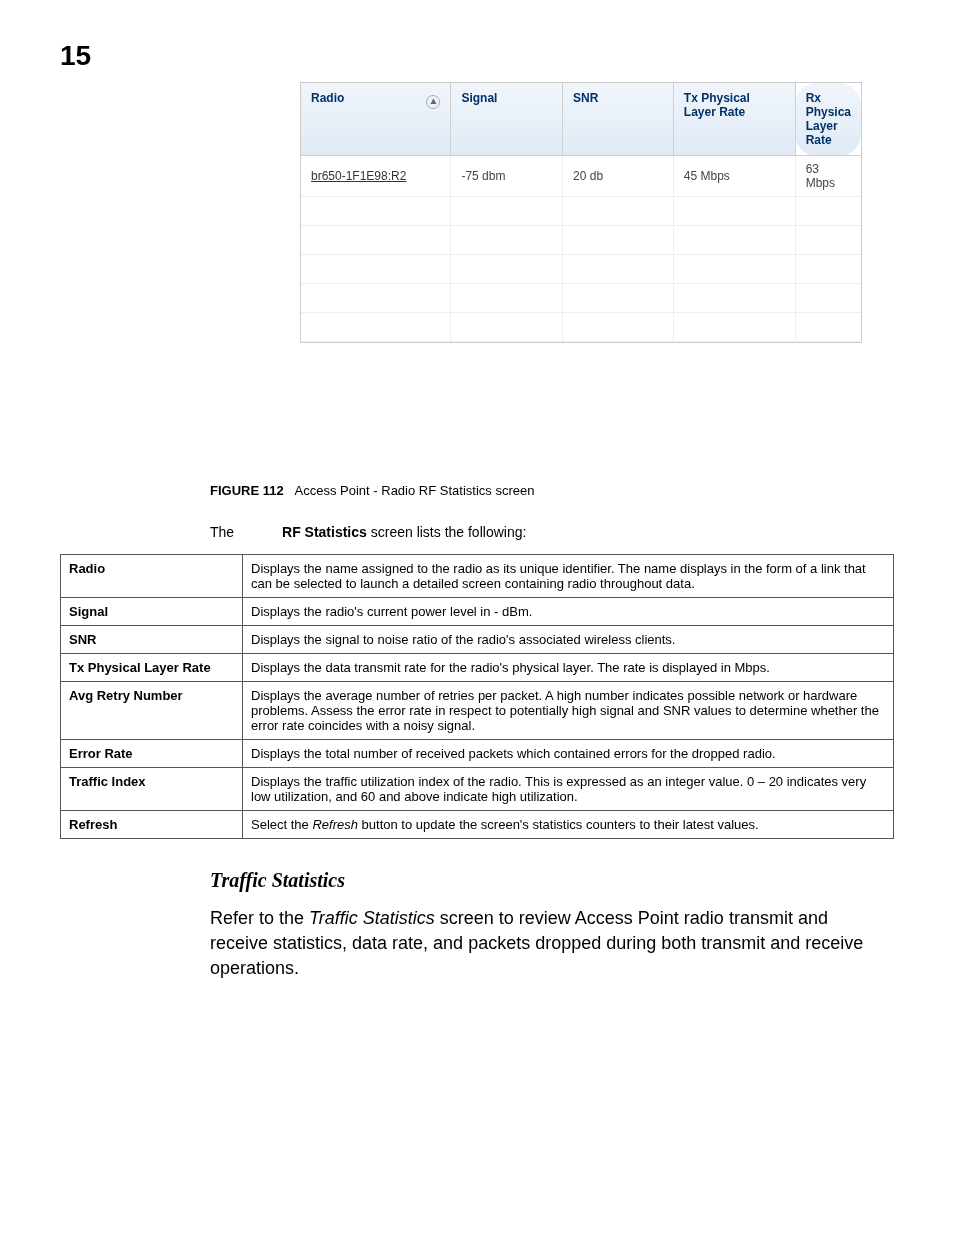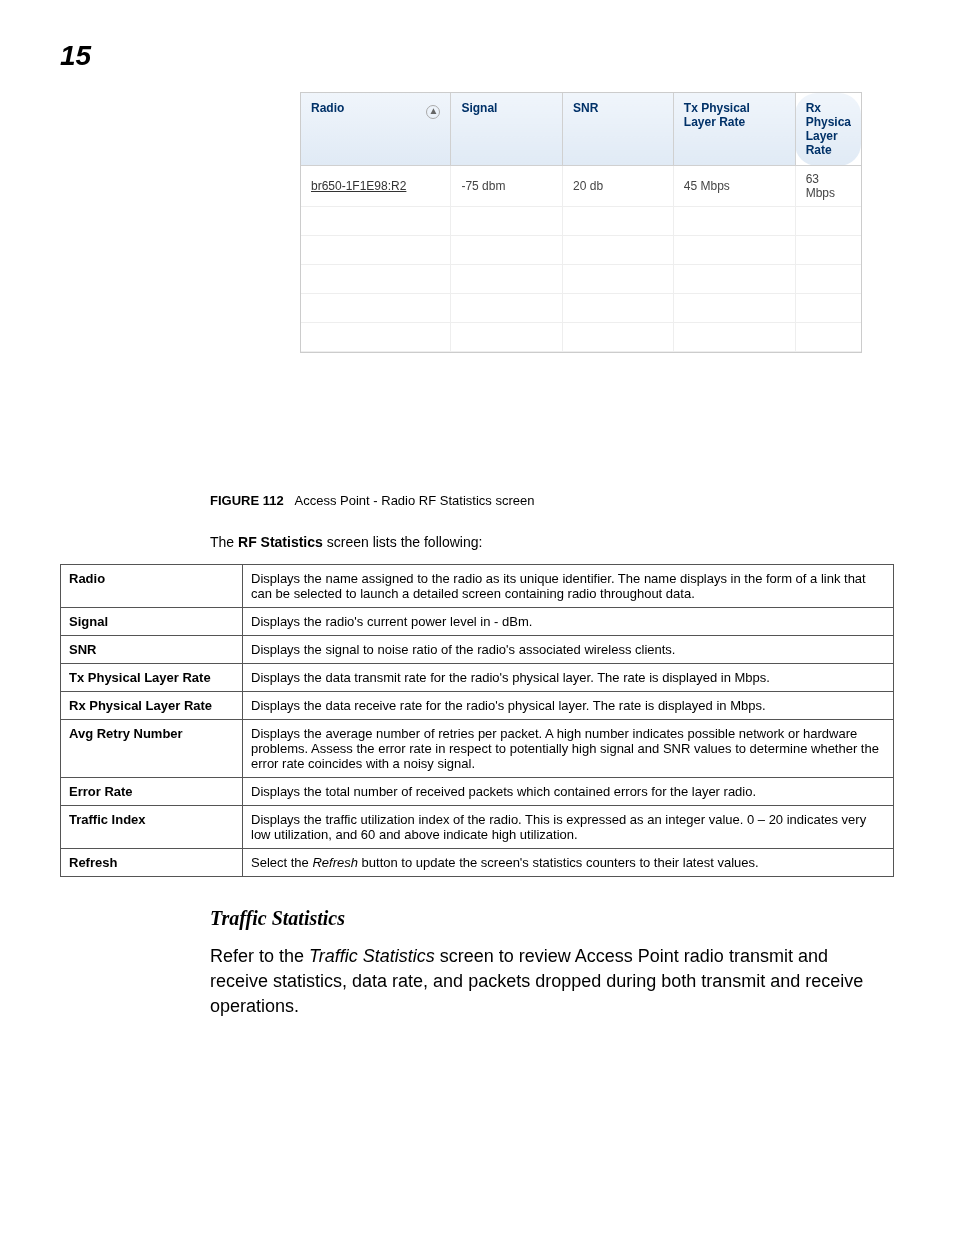--- a/index.html
+++ b/index.html
@@ -7,22 +7,21 @@
     margin: 0;
     padding: 40px 60px;
     background: #fff;
     color: #000;
     width: 954px;
     box-sizing: border-box;
   }
   .page-number {
     font-size: 28px;
     font-weight: bold;
-    margin-bottom: 20px;
-    font-style: italic;
+    margin-bottom: 10px;
   }
   .screenshot-box {
     margin: 0 auto 140px auto;
     margin-left: 240px;
     width: 560px;
     border: 1px solid #ccc;
     background: #fff;
     overflow: hidden;
   }
   .grid-table {
@@ -71,21 +70,21 @@
     margin-left: 150px;
     font-size: 13px;
     margin-bottom: 26px;
   }
   .figure-caption .fig-label { font-weight: bold; }
   .intro-line {
     margin-left: 150px;
     font-size: 14px;
     margin-bottom: 14px;
   }
-  .intro-line .bold { font-weight: bold; }
+  .intro-line .bold { font-weight: bold; margin-left: 44px; }
   .def-table {
     width: 100%;
     border-collapse: collapse;
     font-size: 13px;
     margin-bottom: 30px;
   }
   .def-table td {
     border: 1px solid #555;
     padding: 6px 8px;
     vertical-align: top;
@@ -203,30 +202,26 @@
       </tr>
       <tr>
         <td class="term">SNR</td>
         <td><span>Displays the signal to noise ratio of the radio's associated wireless clients.</span></td>
       </tr>
       <tr>
         <td class="term">Tx Physical Layer Rate</td>
         <td><span>Displays the data transmit rate for the radio's physical layer. The rate is displayed in Mbps.</span></td>
       </tr>
       <tr>
-        <td class="term">Rx Physical Layer Rate</td>
-        <td><span>Displays the data receive rate for the radio's physical layer. The rate is displayed in Mbps.</span></td>
-      </tr>
-      <tr>
         <td class="term">Avg Retry Number</td>
         <td><span>Displays the average number of retries per packet. A high number indicates possible network or hardware problems. Assess the error rate in respect to potentially high signal and SNR values to determine whether the error rate coincides with a noisy signal.</span></td>
       </tr>
       <tr>
         <td class="term">Error Rate</td>
-        <td><span>Displays the total number of received packets which contained errors for the layer radio.</span></td>
+        <td><span>Displays the total number of received packets which contained errors for the dropped radio.</span></td>
       </tr>
       <tr>
         <td class="term">Traffic Index</td>
         <td><span>Displays the traffic utilization index of the radio. This is expressed as an integer value. 0 – 20 indicates very low utilization, and 60 and above indicate high utilization.</span></td>
       </tr>
       <tr>
         <td class="term">Refresh</td>
         <td><span>Select the </span><span class="italic">Refresh</span><span> button to update the screen's statistics counters to their latest values.</span></td>
       </tr>
     </tbody>

